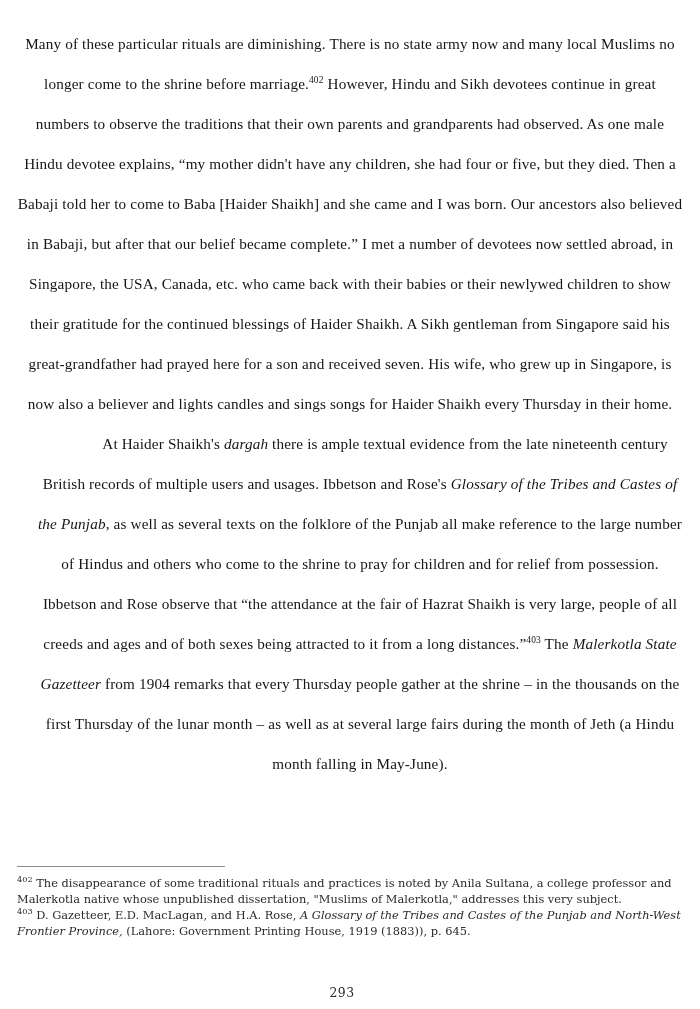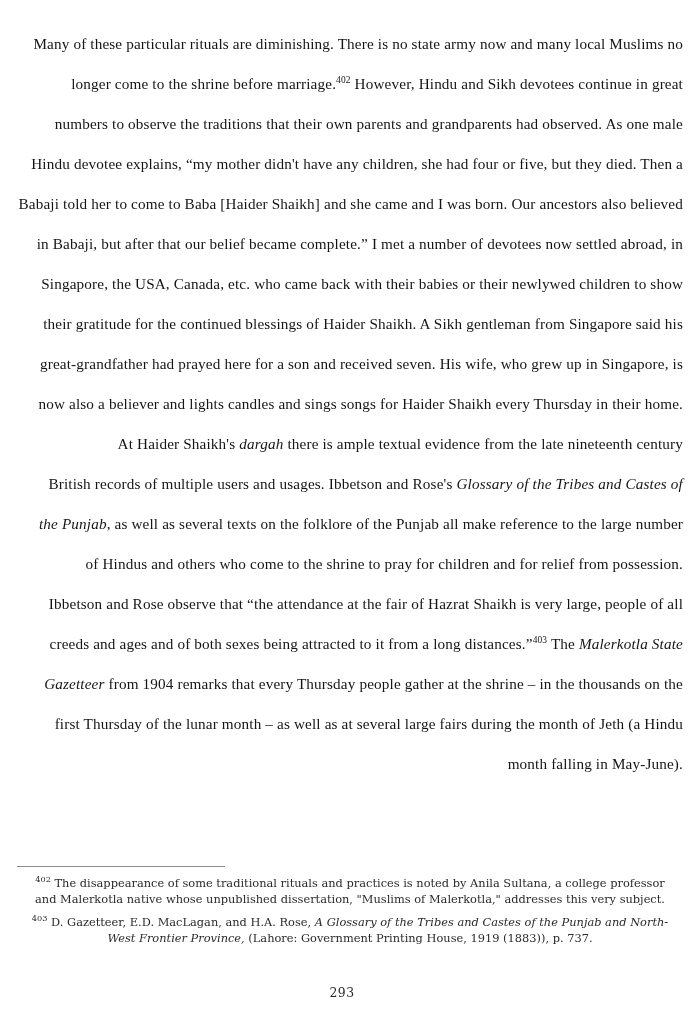--- a/index.html
+++ b/index.html
@@ -31,21 +31,21 @@
     position: absolute;
     left: 17px;
     top: 24px;
     width: 666px;
   }
 
   .para {
     margin: 0;
     font-size: 15.2px;
     line-height: 40px;
-    text-align: right;
+    text-align: center;
     color: #151515;
     letter-spacing: 0.01em;
   }
 
   .para.indented {
     text-indent: 50px;
     margin-left: 20px;
   }
 
   .para + .para {
@@ -73,26 +73,26 @@
   .footnote-rule {
     width: 208px;
     height: 0;
     border: 0;
     border-top: 1.2px solid #8d8d8d;
     margin: 0 0 9px 0;
     padding: 0;
   }
 
   .footnote {
-    margin: 8px;
+    margin: 0;
     font-family: "DejaVu Serif", "Liberation Serif", serif;
     font-size: 11.4px;
     line-height: 15.6px;
     color: #2a2a2a;
-    text-align: center;
+    text-align: left;
   }
 
   .footnote + .footnote {
     margin-top: 1px;
   }
 
   .footnote .fn-mark {
     font-size: 8.2px;
     vertical-align: super;
     line-height: 0;
@@ -122,19 +122,19 @@
 
   <div class="body-block">
       <p class="para"><span>Many of these particular rituals are diminishing.  There is no state army now and many local Muslims no longer come to the shrine before marriage.</span><sup>402</sup><span>  However, Hindu and Sikh devotees continue in great numbers to observe the traditions that their own parents and grandparents had observed.  As one male Hindu devotee explains, “my mother didn't have any children, she had four or five, but they died.  Then a Babaji told her to come to Baba [Haider Shaikh] and she came and I was born.  Our ancestors also believed in Babaji, but after that our belief became complete.”  I met a number of devotees now settled abroad, in Singapore, the USA, Canada, etc. who came back with their babies or their newlywed children to show their gratitude for the continued blessings of Haider Shaikh.  A Sikh gentleman from Singapore said his great-grandfather had prayed here for a son and received seven.  His wife, who grew up in Singapore, is now also a believer and lights candles and sings songs for Haider Shaikh every Thursday in their home.</span></p>
       <p class="para indented"><span>At Haider Shaikh's </span><i>dargah</i><span> there is ample textual evidence from the late nineteenth century British records of multiple users and usages.  Ibbetson and Rose's </span><i>Glossary of the Tribes and Castes of the Punjab</i><span>, as well as several texts on the folklore of the Punjab all make reference to the large number of Hindus and others who come to the shrine to pray for children and for relief from possession.  Ibbetson and Rose observe that “the attendance at the fair of Hazrat Shaikh is very large, people of all creeds and ages and of both sexes being attracted to it from a long distances.”</span><sup>403</sup><span>  The </span><i>Malerkotla State Gazetteer</i><span> from 1904 remarks that every Thursday people gather at the shrine – in the thousands on the first Thursday of the lunar month – as well as at several large fairs during the month of Jeth (a Hindu month falling in May-June).</span></p>
     </div>
 
   <div class="footnote-area">
     <hr class="footnote-rule">
     <div class="footnote-list">
         <div class="footnote"><span class="fn-mark">402</span><span> The disappearance of some traditional rituals and practices is noted by Anila Sultana, a college professor and Malerkotla native whose unpublished dissertation, "Muslims of Malerkotla," addresses this very subject.</span></div>
-        <div class="footnote"><span class="fn-mark">403</span><span> D. Gazetteer, E.D. MacLagan, and H.A. Rose, </span><i>A Glossary of the Tribes and Castes of the Punjab and North-West Frontier Province,</i><span> (Lahore: Government Printing House, 1919 (1883)), p. 737.</span></div>
+        <div class="footnote"><span class="fn-mark">403</span><span> D. Gazetteer, E.D. MacLagan, and H.A. Rose, </span><i>A Glossary of the Tribes and Castes of the Punjab and North-West Frontier Province,</i><span> (Lahore: Government Printing House, 1919 (1883)), p. 645.</span></div>
       </div>
   </div>
 
   <div class="page-number">293</div>
 
 </div>
 
 </body></html>

